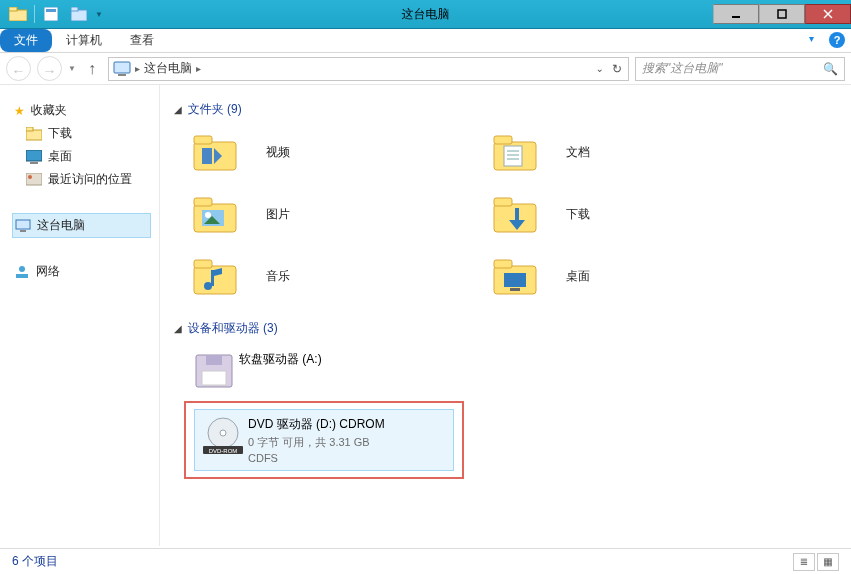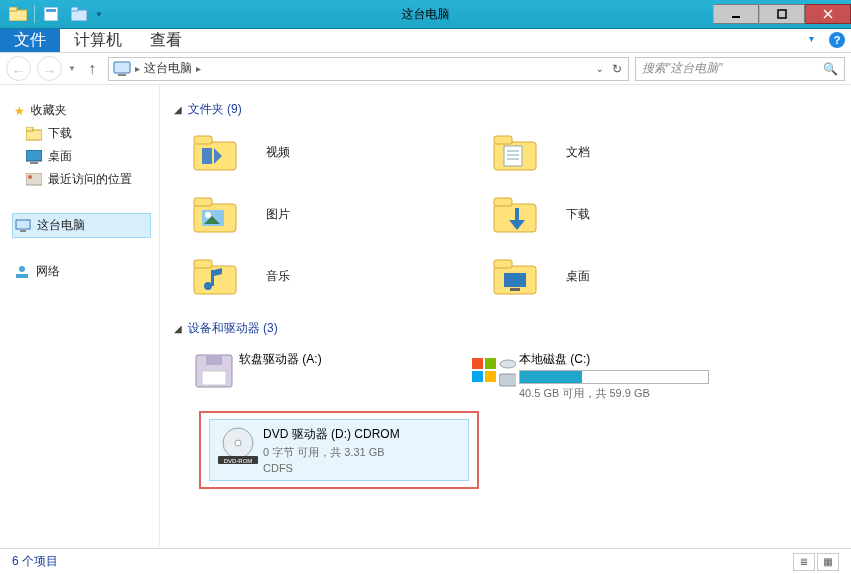--- a/index.html
+++ b/index.html
@@ -12,21 +12,21 @@
 .titlebar .qat .sep { width:1px; height:18px; background:rgba(255,255,255,.45); }
 .titlebar .title { position: absolute; width: 100%; text-align: center; font-size: 12px; color: #000; pointer-events:none;}
 .titlebar .winctrl { margin-left: auto; display: flex; }
 .titlebar .winctrl > div { width: 46px; height: 20px; display:flex; align-items:center; justify-content:center; border-left:1px solid rgba(0,0,0,.15); margin-top:-1px; }
 .titlebar .btn-min { background:#c8c8c8; border:1px solid #7a7a7a;}
 .titlebar .btn-max { background:#c8c8c8; border:1px solid #7a7a7a;}
 .titlebar .btn-close { background:#c75050; color:#fff; border:1px solid #8a2a2a;}
 
 
 .ribbon { height: 24px; background: #fff; display: flex; align-items: stretch; border-bottom: 1px solid #d7d7d7; position:relative;}
-.ribbon .tab { padding: 0 14px; font-size: 16px; color: #333; display:flex; align-items:center; position:relative;}
+.ribbon .tab { padding: 0 14px; font-size: 12px; color: #333; display:flex; align-items:center; position:relative;border-radius:8px;}
 .ribbon .tab.file { background:#1979ca; color:#fff; }
 .ribbon .help { position:absolute; right:6px; top:3px; display:flex; gap:6px; align-items:center;}
 .ribbon .help svg, .ribbon .help .chev { width:14px; height:14px; }
 .help-circle{width:16px;height:16px;border-radius:50%;background:#1d87e4;color:#fff;display:flex;align-items:center;justify-content:center;font-size:11px;font-weight:bold;}
 .chev{color:#1d87e4;font-size:10px;}
 
 
 .navbar { height: 32px; padding: 4px 6px; display:flex; align-items:center; gap:6px; border-bottom:1px solid #e6e6e6;}
 .navbar .navbtn { width:25px; height:25px; border-radius:50%; border:1px solid #bdbdbd; display:flex; align-items:center; justify-content:center; color:#8a8a8a; font-size:14px;}
 .navbar .navbtn.dis{color:#c3c3c3;border-color:#dcdcdc;}
@@ -61,21 +61,21 @@
 .item{width:280px;display:flex;align-items:center;gap:28px;margin:4px 0 18px 20px;}
 .item .big-ico{width:46px;height:40px;display:flex;align-items:center;justify-content:center;}
 .item .label{color:#222;}
 .drive-item{width:260px;display:flex;gap:3px;margin:4px 0 10px 20px;align-items:flex-start;}
 .drive-item .dicon{width:44px;height:40px;}
 .drive-item .dinfo{display:flex;flex-direction:column;gap:2px;}
 .drive-item .bar{width:190px;height:14px;border:1px solid #b6b6b6;background:#fff;position:relative;}
 .drive-item .bar .fill{position:absolute;left:0;top:0;bottom:0;background:#1fa6c9;}
 .drive-item .sub{color:#6d6d6d;font-size:11px;}
 .wlogo{width:26px;height:26px;}
-.highlight{border:2px solid #e0655a;padding:6px 8px;width:280px;margin-left:27px;}
+.highlight{border:2px solid #e0655a;padding:6px 8px;width:280px;margin-left:12px;}
 .highlight .drive-item{margin:0;border:1px solid #a3d7f5;background:#e9f5fd;padding:6px;width:100%;}
 
 
 .statusbar{position:absolute;bottom:0;left:0;right:0;height:26px;border-top:1px solid #dcdcdc;display:flex;align-items:center;padding:0 12px;font-size:12px;color:#1a3e99;background:#fff;}
 .statusbar .viewbtns{margin-left:auto;display:flex;gap:2px;}
 .statusbar .vb{width:22px;height:18px;border:1px solid #c9c9c9;display:flex;align-items:center;justify-content:center;font-size:10px;color:#555;}
 
 
 svg{display:block;}
 </style>
@@ -297,41 +297,20 @@
             <svg width="44" height="40">
               <rect x="4" y="4" width="36" height="32" rx="2" fill="#d8cfe5" stroke="#9a8fb0"></rect>
               <rect x="14" y="4" width="16" height="10" fill="#b6add0"></rect>
               <rect x="10" y="20" width="24" height="14" fill="#fff" stroke="#ccc"></rect>
             </svg>
           </div>
         <div class="dinfo">
             <span>软盘驱动器 (A:)</span>
           </div>
       </div>
-      <div class="drive-item">
-        <div class="dicon" style="display:flex;align-items:center;gap:2px;">
-          <svg class="wlogo">
-              <rect x="0" y="0" width="11" height="11" fill="#f25022"></rect>
-              <rect x="13" y="0" width="11" height="11" fill="#7fba00"></rect>
-              <rect x="0" y="13" width="11" height="11" fill="#00a4ef"></rect>
-              <rect x="13" y="13" width="11" height="11" fill="#ffb900"></rect>
-            </svg>
-          <svg width="18" height="34">
-              <rect x="0" y="20" width="18" height="12" rx="2" fill="#c7cfd6" stroke="#8e98a2"></rect>
-              <ellipse cx="9" cy="10" rx="8" ry="4" fill="#d9e1e8" stroke="#9aa4ae"></ellipse>
-            </svg>
-        </div>
-        <div class="dinfo">
-          <span>本地磁盘 (C:)</span>
-          <div class="bar">
-              <div class="fill" style="width:33%"></div>
-            </div>
-          <span class="sub">40.5 GB 可用，共 59.9 GB</span>
-        </div>
-      </div>
     </div>
 
     <div class="highlight">
       <div class="drive-item">
         <div class="dicon">
             <svg width="44" height="40">
               <circle cx="22" cy="17" r="15" fill="#e8eef2" stroke="#9aa4ae"></circle>
               <circle cx="22" cy="17" r="3" fill="#fff" stroke="#9aa4ae"></circle>
               <rect x="2" y="30" width="40" height="8" rx="1" fill="#3a3a3a"></rect>
               <text x="22" y="37" font-size="6" fill="#fff" text-anchor="middle">DVD-ROM</text>

